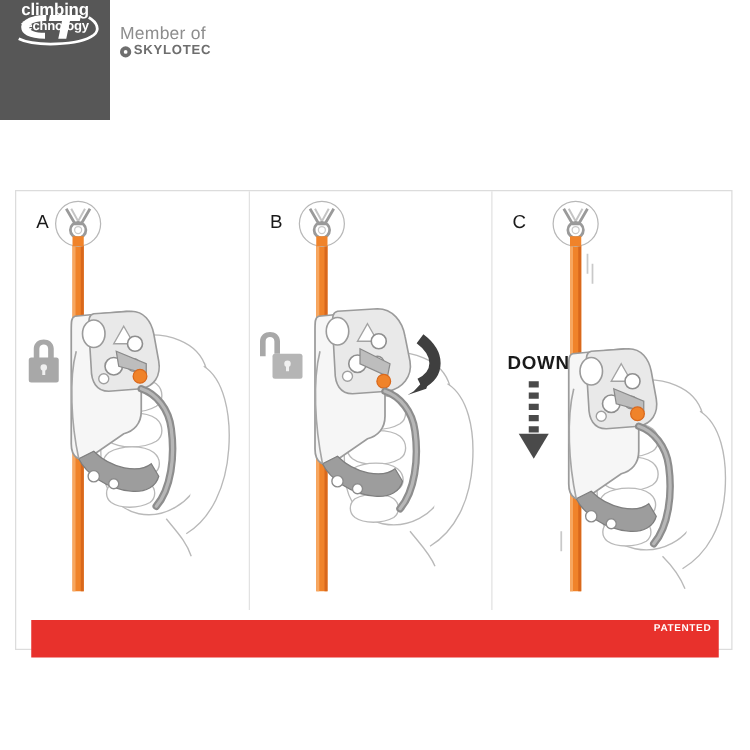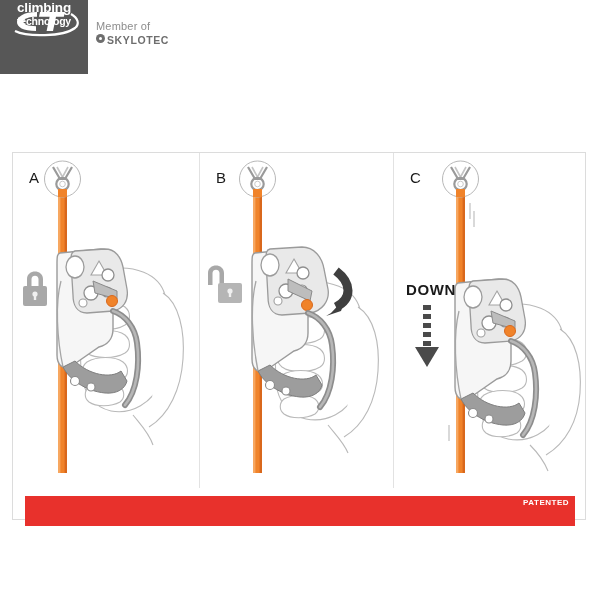--- a/index.html
+++ b/index.html
@@ -17,21 +17,21 @@
 
   
   #brand-header {
     position: absolute;
     left: 0; top: 0;
     width: 600px; height: 80px;
   }
   #logo-box {
     position: absolute;
     left: 0; top: 0;
-    width: 88px; height: 74px;
+    width: 88px; height: 96px;
     background: #575757;
   }
   #logo-ct {
     position: absolute;
     left: 0; top: 8px;
     width: 88px;
     text-align: center;
   }
   #logo-ct svg { display: block; margin: 0 auto; }
   .logo-word {
@@ -49,28 +49,28 @@
   #logo-technology {
     font-size: 10.5px;
     line-height: 12px;
     font-weight: bold;
   }
   #member-block {
     position: absolute;
     left: 96px; top: 20px;
   }
   #member-of-label {
-    font-size: 11px;
+    font-size: 14px;
     color: #8d8d8d;
     line-height: 12px;
     letter-spacing: 0.2px;
   }
   #skylotec-row {
     display: flex;
-    align-items: flex-start;
+    align-items: flex-end;
     margin-top: 2px;
   }
   #skylotec-mark {
     width: 9px; height: 9px;
     border-radius: 50%;
     background: #6e6e6e;
     position: relative;
     margin-right: 2px;
   }
   #skylotec-mark::after {

